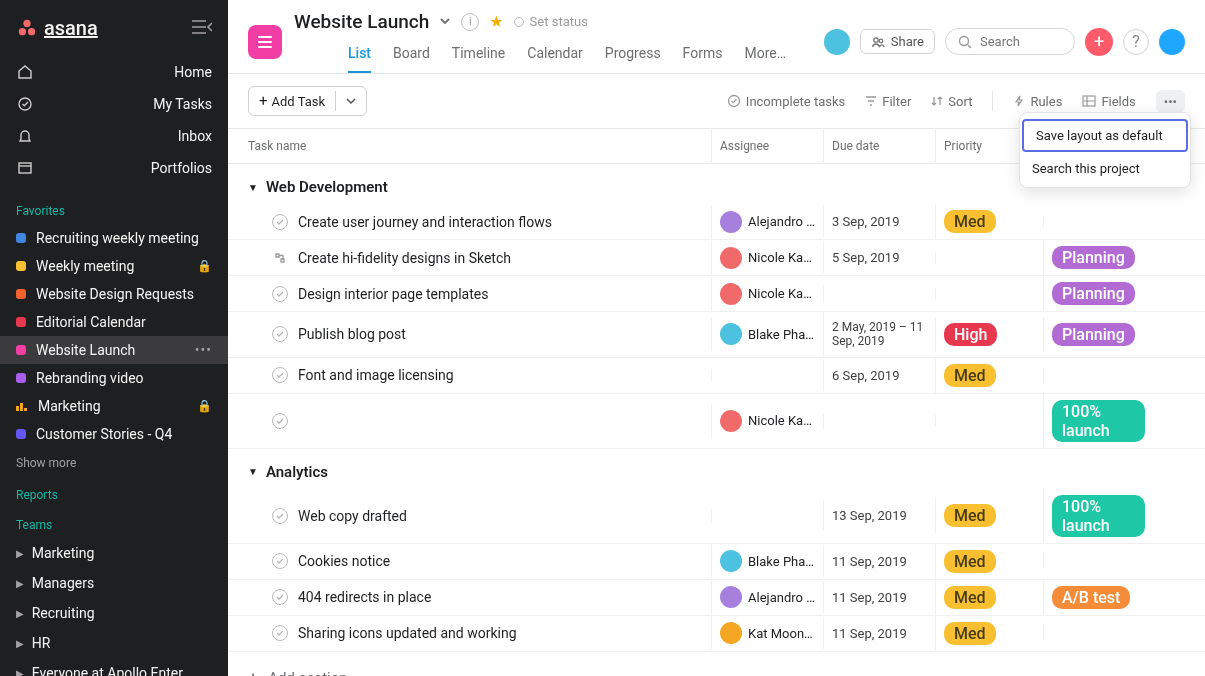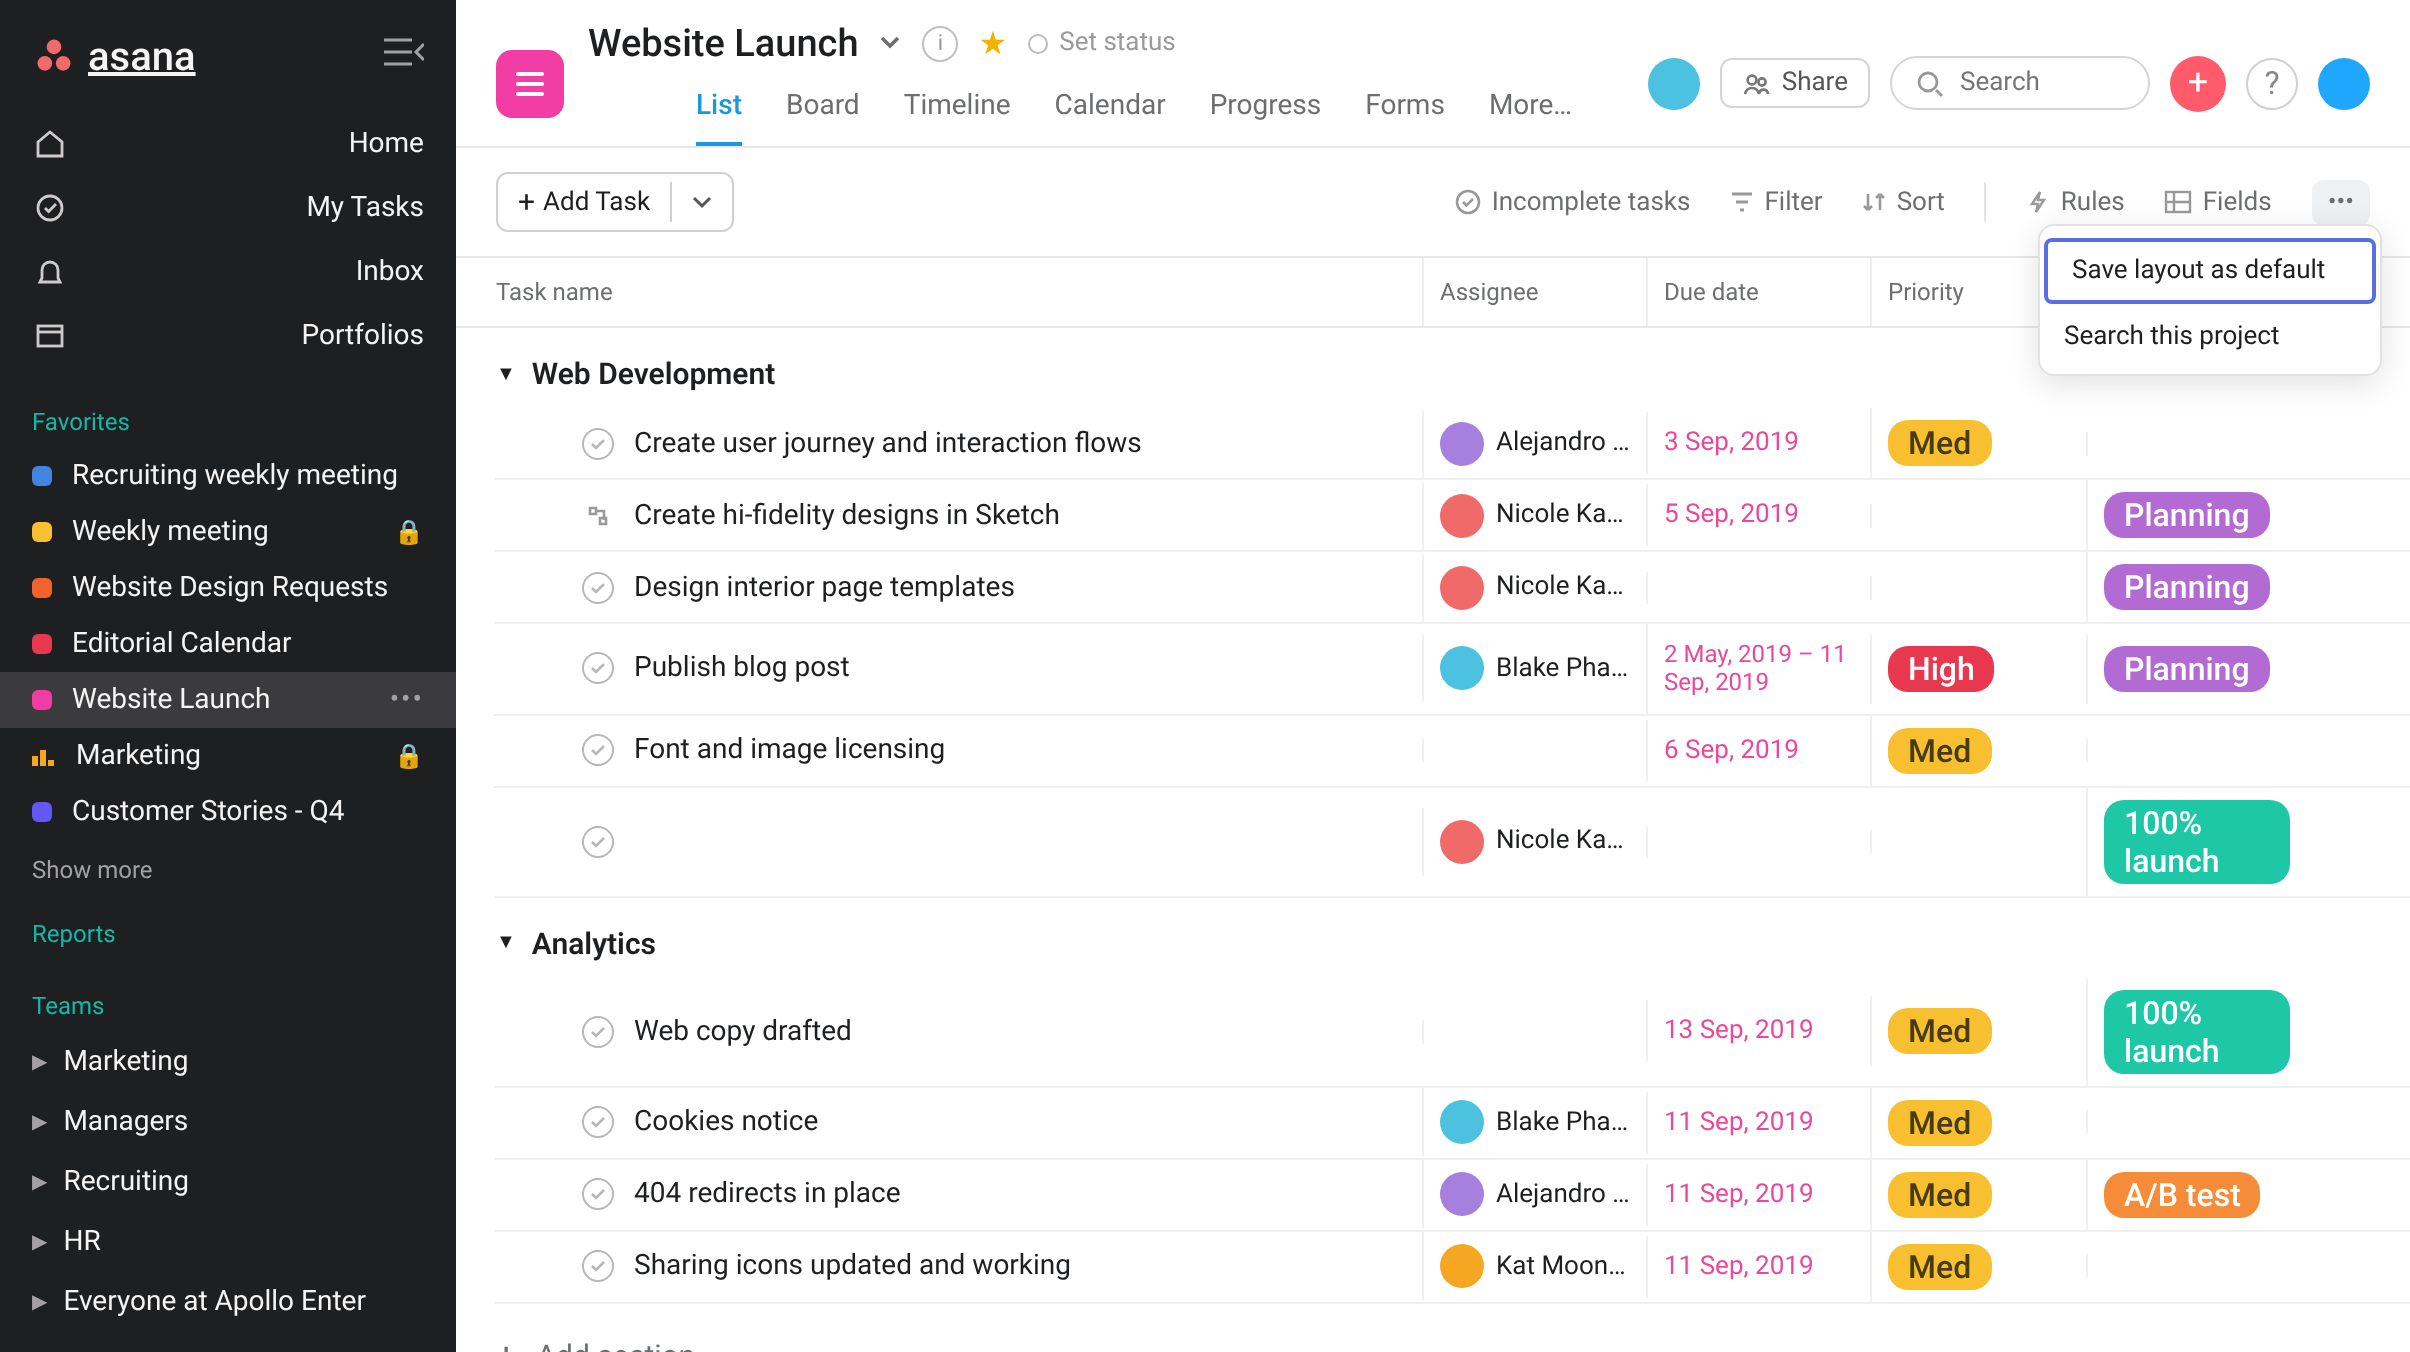--- a/index.html
+++ b/index.html
@@ -62,28 +62,28 @@
   .table-head { display:flex; border-top:1px solid #e8e8e8; border-bottom:1px solid #e8e8e8; color:#6d6e6f; font-size:12px;}
   .col-task { flex:1; padding:10px 10px 10px 20px;}
   .col-assignee { width:112px; padding:10px 8px; border-left:1px solid #eee;}
   .col-due { width:112px; padding:10px 8px; border-left:1px solid #eee;}
   .col-prio { width:108px; padding:10px 8px; border-left:1px solid #eee;}
   .col-tag { width:110px; padding:10px 8px; border-left:1px solid #eee;}
   .col-end { width:52px; border-left:1px solid #eee;}
   .content { overflow-y:auto; }
   .section-row { display:flex; align-items:center; gap:8px; padding:14px 20px 8px 20px; font-weight:600; font-size:15px; cursor:pointer;}
   .tri { font-size:10px;}
-  .task-row { display:flex; align-items:center; border-bottom:1px solid #f0f0f0; font-size:14px;margin-left:19px;}
+  .task-row { display:flex; align-items:center; border-bottom:1px solid #f0f0f0; font-size:14px;}
   .task-row:first-of-type { border-top:1px solid #f0f0f0;}
   .task-cell-name { flex:1; display:flex; align-items:center; gap:10px; padding:8px 10px 8px 44px;}
   .check-circle { width:16px;height:16px;border:1.3px solid #b7b7b7;border-radius:50%;flex-shrink:0; display:flex;align-items:center;justify-content:center;}
   .subtask-ic { width:16px;height:16px; display:flex;align-items:center;justify-content:center;color:#9a9a9a;}
   .task-cell-assignee { width:112px; padding:6px 8px; display:flex; align-items:center; gap:6px; border-left:1px solid #f0f0f0; font-size:13px;}
   .task-cell-assignee .nm { white-space:nowrap; overflow:hidden; text-overflow:ellipsis;}
-  .task-cell-due { width:112px; padding:8px 8px; border-left:1px solid #f0f0f0; font-size:13px; color:#ec4899;}
+  .task-cell-due { width:112px; padding:8px 8px; border-left:1px solid #f0f0f0; font-size:13px; color:#404040;}
   .task-cell-due.range{font-size:12px;line-height:1.2;}
   .task-cell-prio { width:108px; padding:6px 8px; border-left:1px solid #f0f0f0;}
   .task-cell-tag { width:110px; padding:6px 8px; border-left:1px solid #f0f0f0;}
   .task-cell-end { width:52px; border-left:1px solid #f0f0f0;}
   .pill { display:inline-block; padding:2px 10px; border-radius:10px; font-size:16px; color:#fff; font-weight:500;}
   .pill-med { background:#f8c030; color:#473c11;}
   .pill-high { background:#e8384f;}
   .pill-planning { background:#b36bd4;}
   .pill-launch { background:#1ec7a6;}
   .pill-abtest { background:#f58c3a;}
@@ -166,20 +166,24 @@
         <div class="fav-item">
           <span class="fav-dot" style="background:#e8384f"></span>
           <span class="fav-label">Editorial Calendar</span>
         </div>
         <div class="fav-item active">
           <span class="fav-dot" style="background:#f13da4"></span>
           <span class="fav-label">Website Launch</span>
           <span class="fav-ellipsis">•••</span>
         </div>
         <div class="fav-item">
+          <span class="fav-dot" style="background:#a95eec"></span>
+          <span class="fav-label">Rebranding video</span>
+        </div>
+        <div class="fav-item">
           <span class="fav-bars">
             <span style="height:5px"></span>
             <span style="height:8px"></span>
             <span style="height:3px"></span>
           </span>
           <span class="fav-label">Marketing</span>
           <span class="fav-lock">🔒</span>
         </div>
         <div class="fav-item">
           <span class="fav-dot" style="background:#6457f9"></span>

